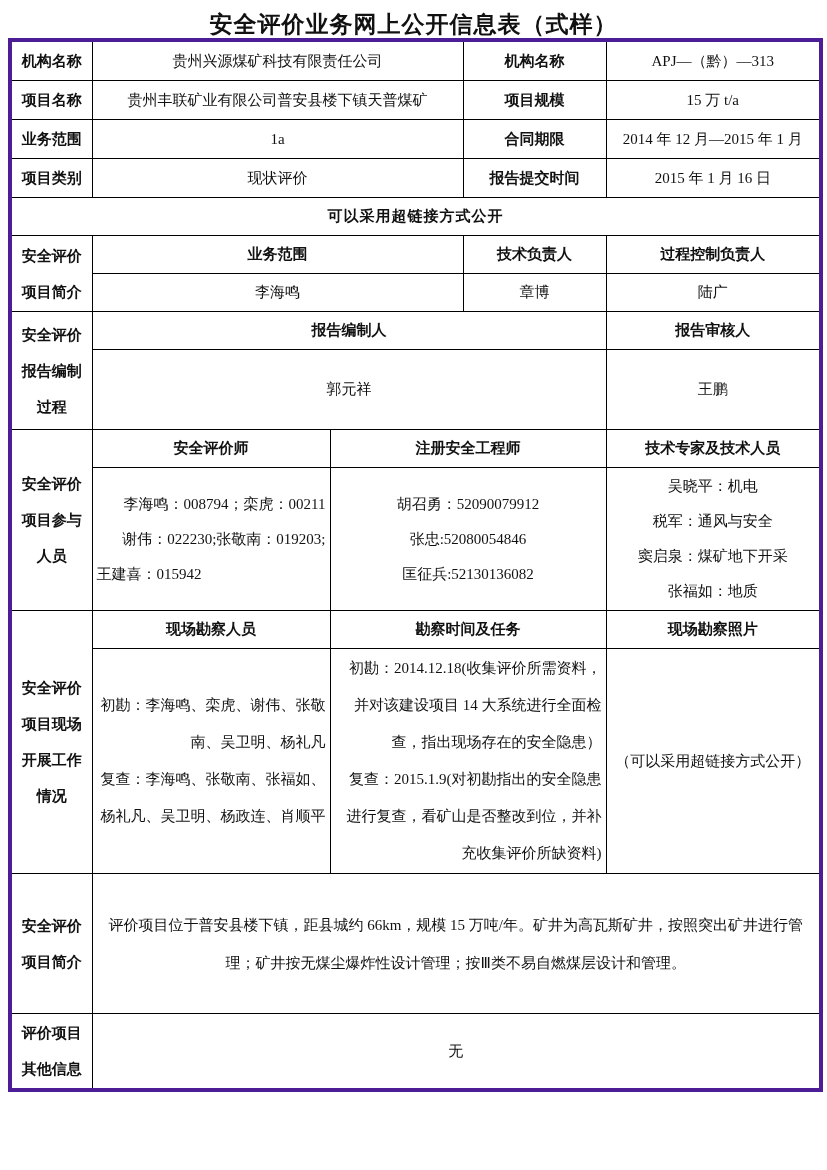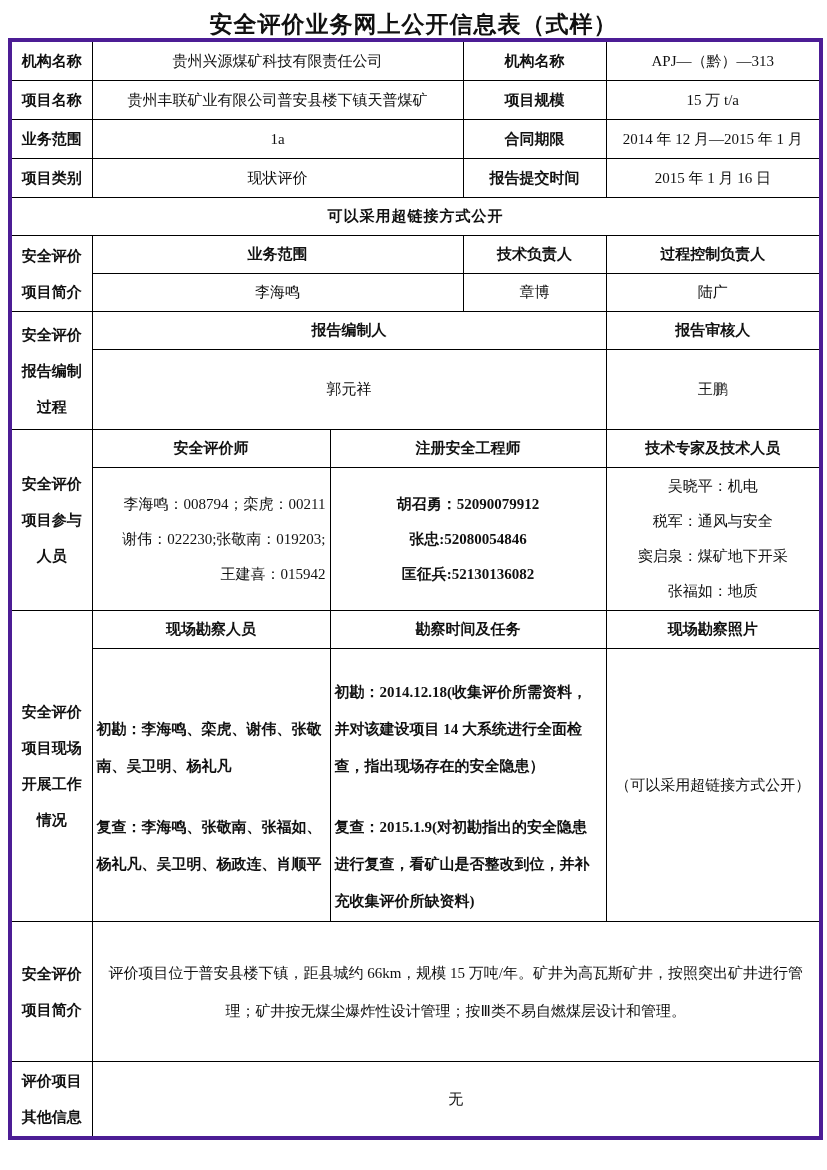--- a/index.html
+++ b/index.html
@@ -38,24 +38,24 @@
     font-family:"Liberation Sans", sans-serif;
     font-weight:bold;font-size:16px;text-align:center;
   }
   td.section-hdr{
     font-family:"Liberation Sans", sans-serif;
     font-weight:bold;font-size:18px;text-align:center;letter-spacing:1px;
   }
   td.no-bottom{border-bottom:none;margin-top:12px;}
   td.no-top{border-top:none;}
   .lines div{line-height:35px;}
-  td.left-cell{text-align:left;vertical-align:middle;font-weight:bold;}
+  td.left-cell{text-align:left;vertical-align:middle;}
   td.top-cell{vertical-align:top;}
-  .para{line-height:37px;text-align:left;margin-top:24px;}
-  .c{text-align:right;}
+  .para{line-height:37px;text-align:right;}
+  .c{text-align:left;}
   .l{text-align:right;}
   td.intro-cell{text-align:left;line-height:38px;padding:0 6px;margin-left:32px;}
 </style>
 </head>
 <body>
 
 <h1 class="doc-title">安全评价业务网上公开信息表（式样）</h1>
 
 <table class="form">
   <colgroup>

